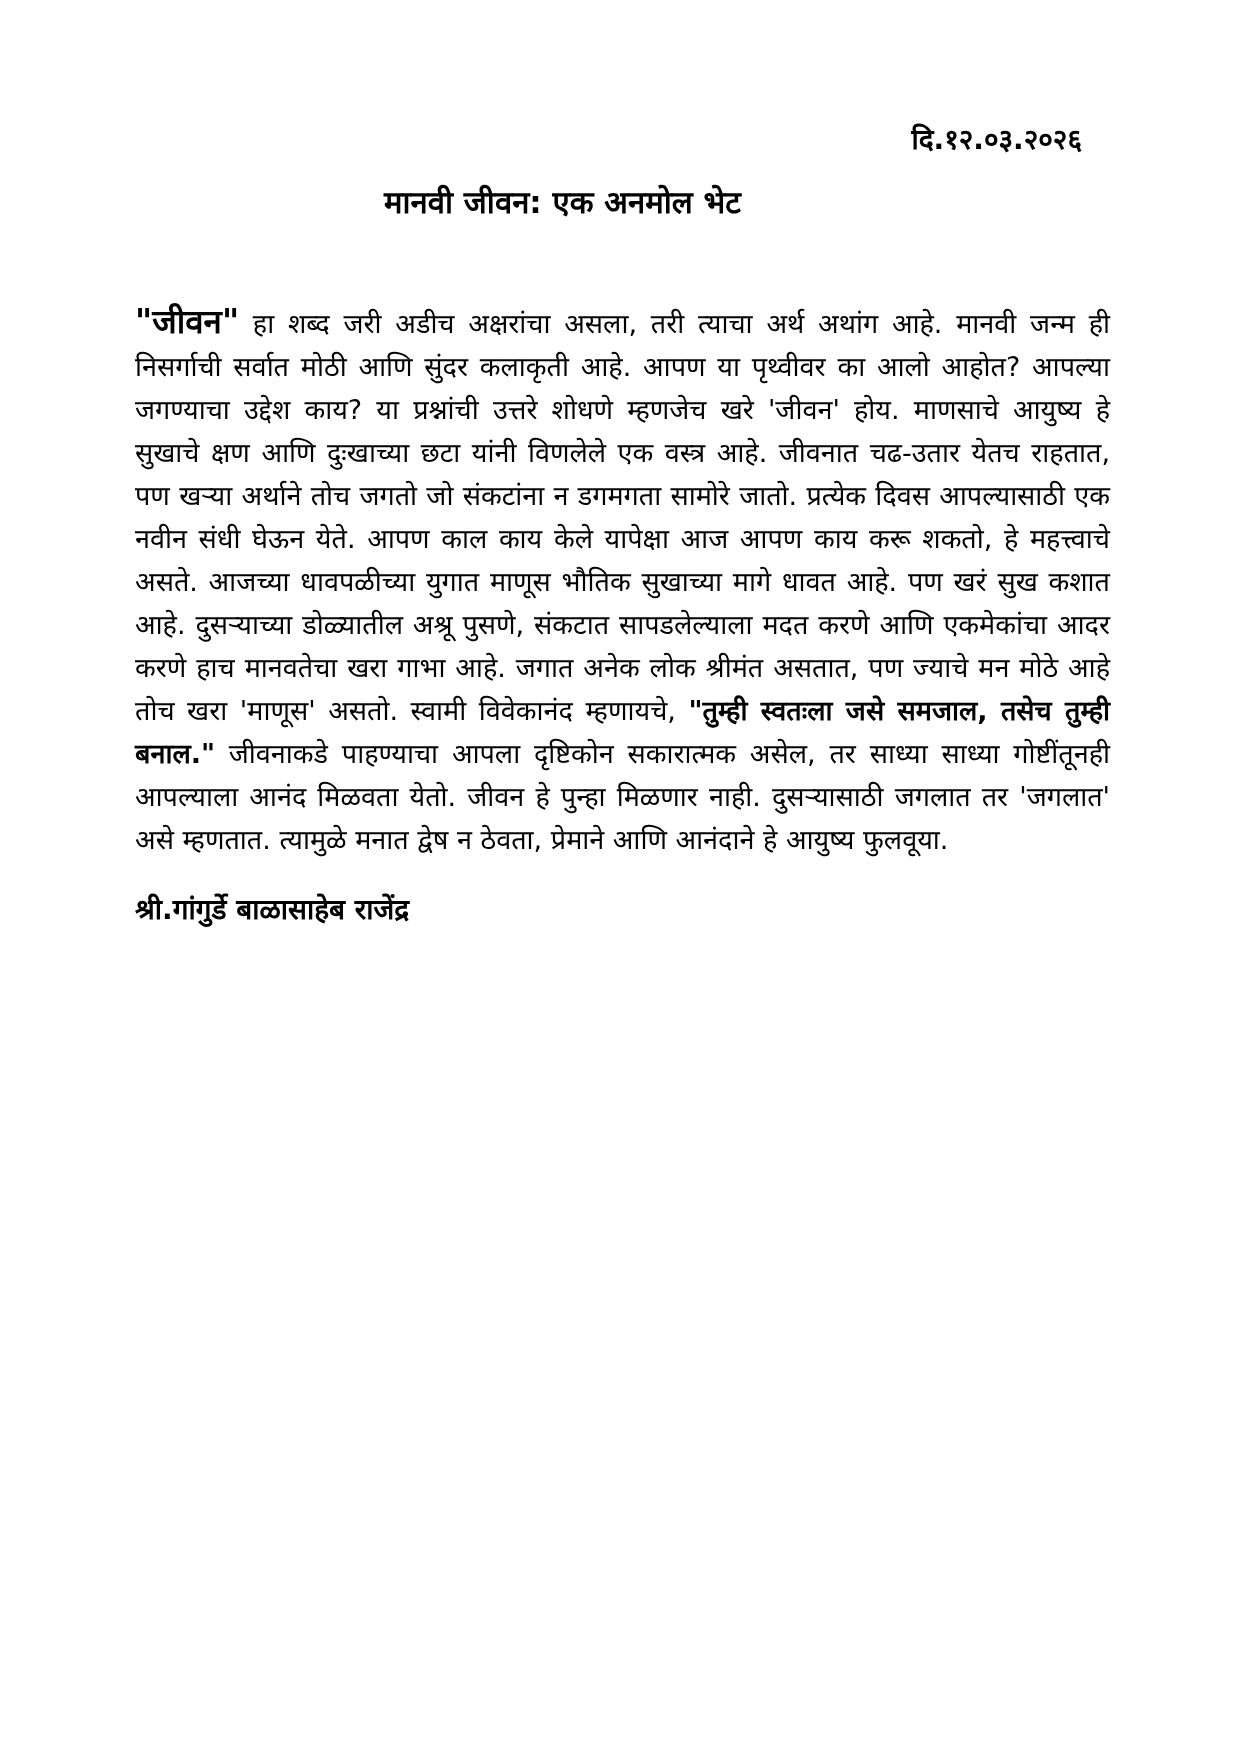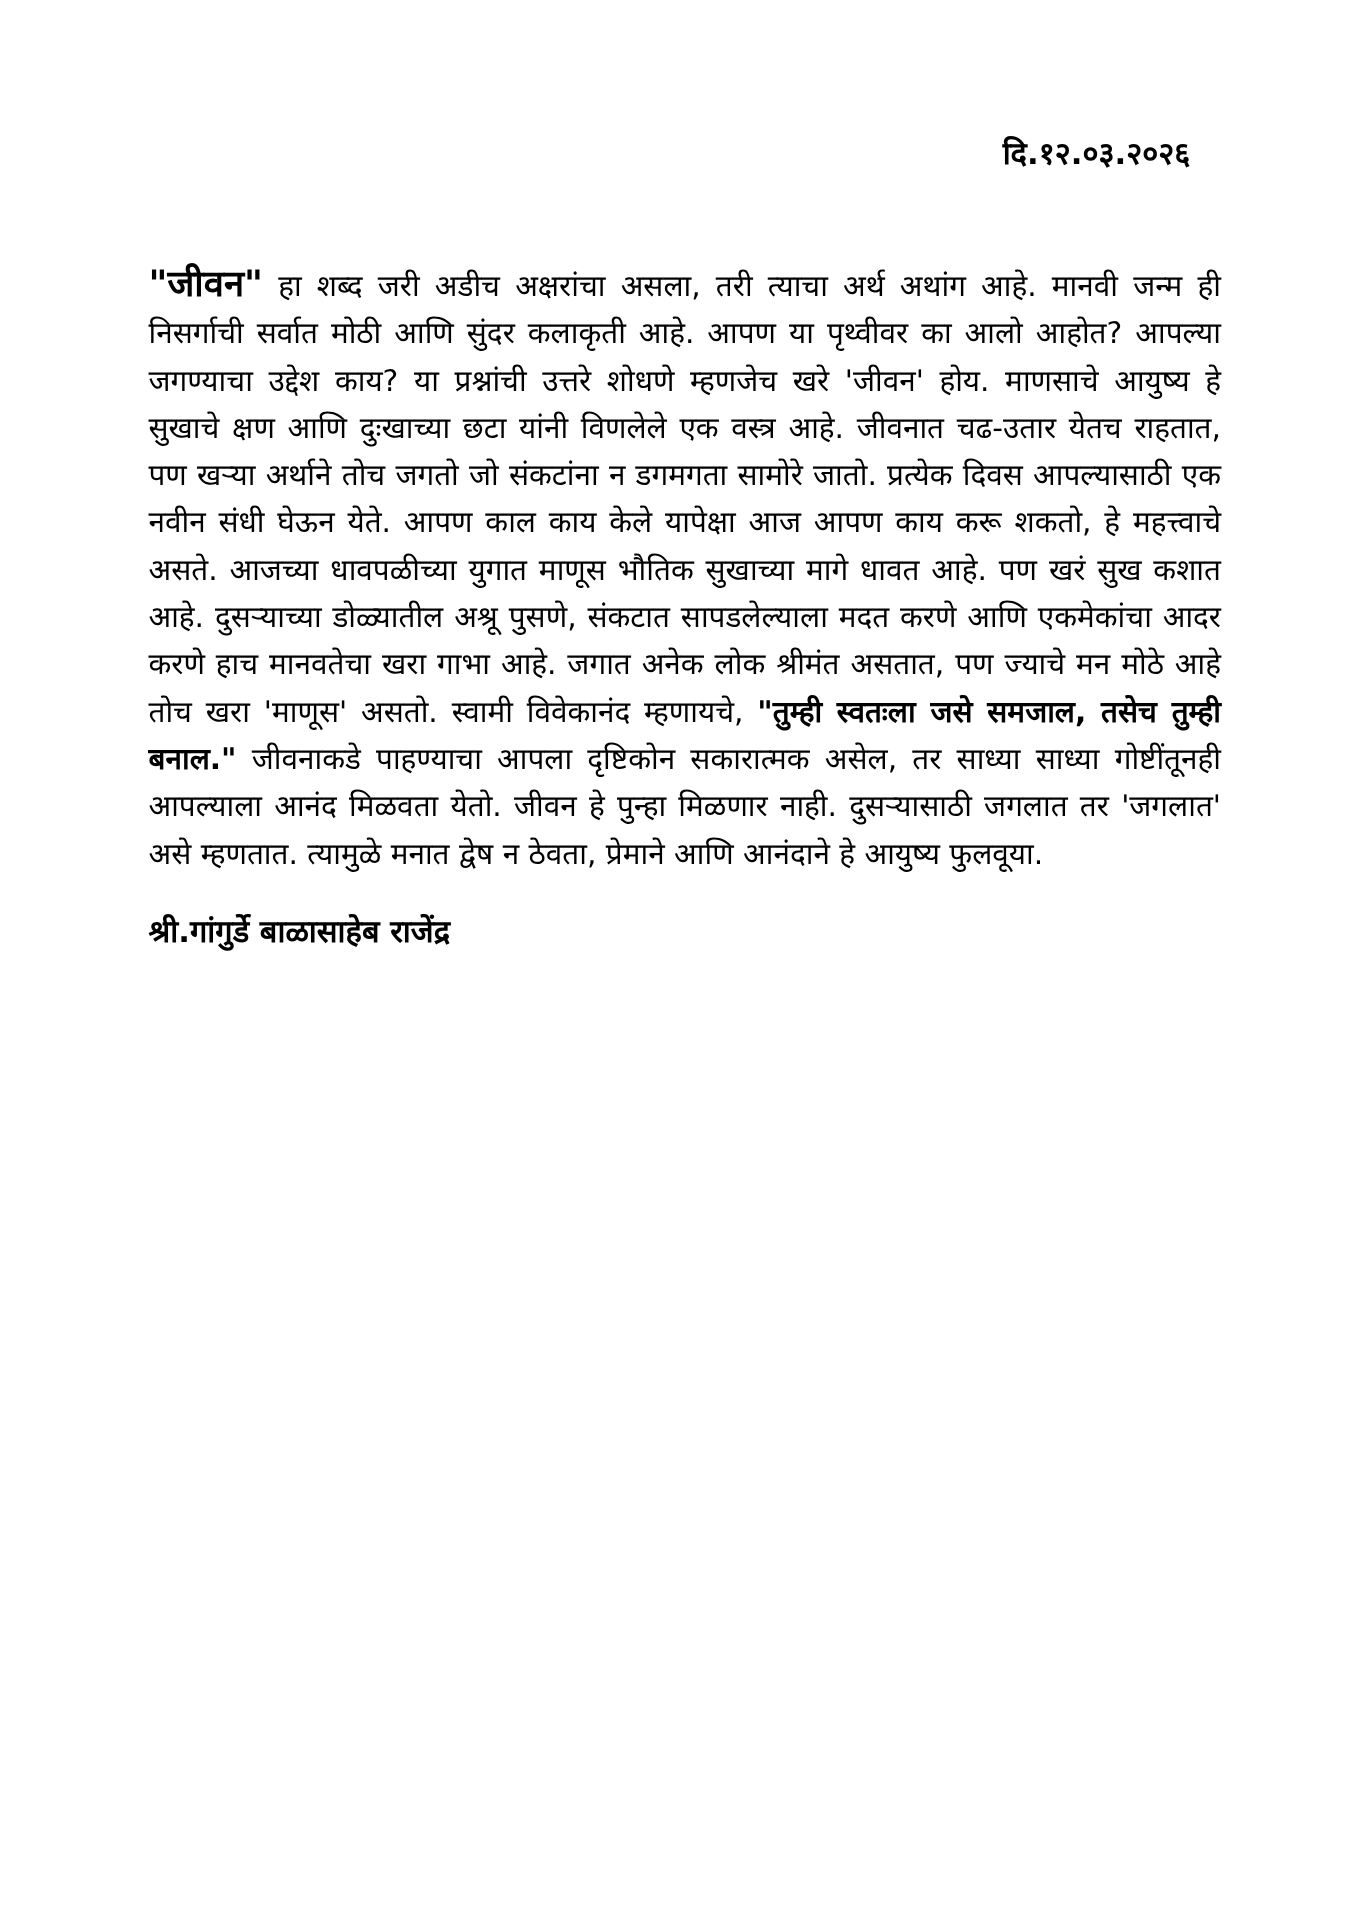--- a/index.html
+++ b/index.html
@@ -56,18 +56,19 @@
     line-height: 44px;
   }
 </style>
 </head>
 <body>
 
 <div class="page">
 
   <div class="doc-date">दि.१२.०३.२०२६</div>
 
+  <div class="doc-title">मानवी जीवन: एक अनमोल भेट</div>
 
   <p class="essay"><span class="lead-bold">"जीवन"</span><span> हा शब्द जरी अडीच अक्षरांचा असला, तरी त्याचा अर्थ अथांग आहे. मानवी जन्म ही निसर्गाची सर्वात मोठी आणि सुंदर कलाकृती आहे. आपण या पृथ्वीवर का आलो आहोत? आपल्या जगण्याचा उद्देश काय? या प्रश्नांची उत्तरे शोधणे म्हणजेच खरे 'जीवन' होय. माणसाचे आयुष्य हे सुखाचे क्षण आणि दुःखाच्या छटा यांनी विणलेले एक वस्त्र आहे. जीवनात चढ-उतार येतच राहतात, पण खऱ्या अर्थाने तोच जगतो जो संकटांना न डगमगता सामोरे जातो. प्रत्येक दिवस आपल्यासाठी एक नवीन संधी घेऊन येते. आपण काल काय केले यापेक्षा आज आपण काय करू शकतो, हे महत्त्वाचे असते. आजच्या धावपळीच्या युगात माणूस भौतिक सुखाच्या मागे धावत आहे. पण खरं सुख कशात आहे. दुसऱ्याच्या डोळ्यातील अश्रू पुसणे, संकटात सापडलेल्याला मदत करणे आणि एकमेकांचा आदर करणे हाच मानवतेचा खरा गाभा आहे. जगात अनेक लोक श्रीमंत असतात, पण ज्याचे मन मोठे आहे तोच खरा 'माणूस' असतो. स्वामी विवेकानंद म्हणायचे, </span><span class="quote-bold">"तुम्ही स्वतःला जसे समजाल, तसेच तुम्ही बनाल."</span><span> जीवनाकडे पाहण्याचा आपला दृष्टिकोन सकारात्मक असेल, तर साध्या साध्या गोष्टींतूनही आपल्याला आनंद मिळवता येतो. जीवन हे पुन्हा मिळणार नाही. दुसऱ्यासाठी जगलात तर 'जगलात' असे म्हणतात. त्यामुळे मनात द्वेष न ठेवता, प्रेमाने आणि आनंदाने हे आयुष्य फुलवूया.</span></p>
 
   <div class="signature">श्री.गांगुर्डे बाळासाहेब राजेंद्र</div>
 
 </div>
 
 </body></html>

